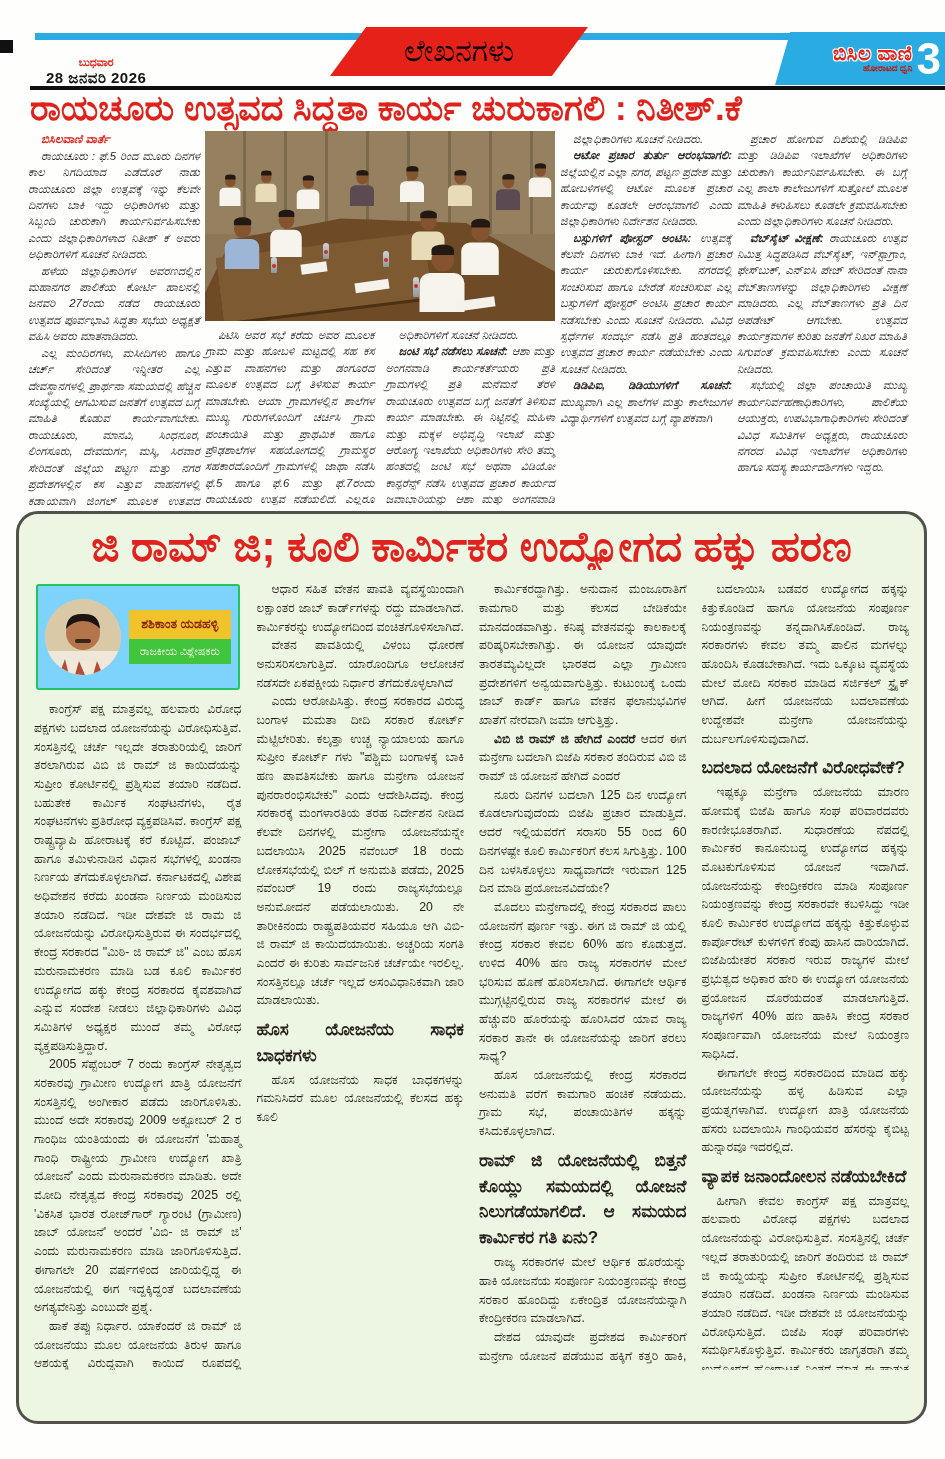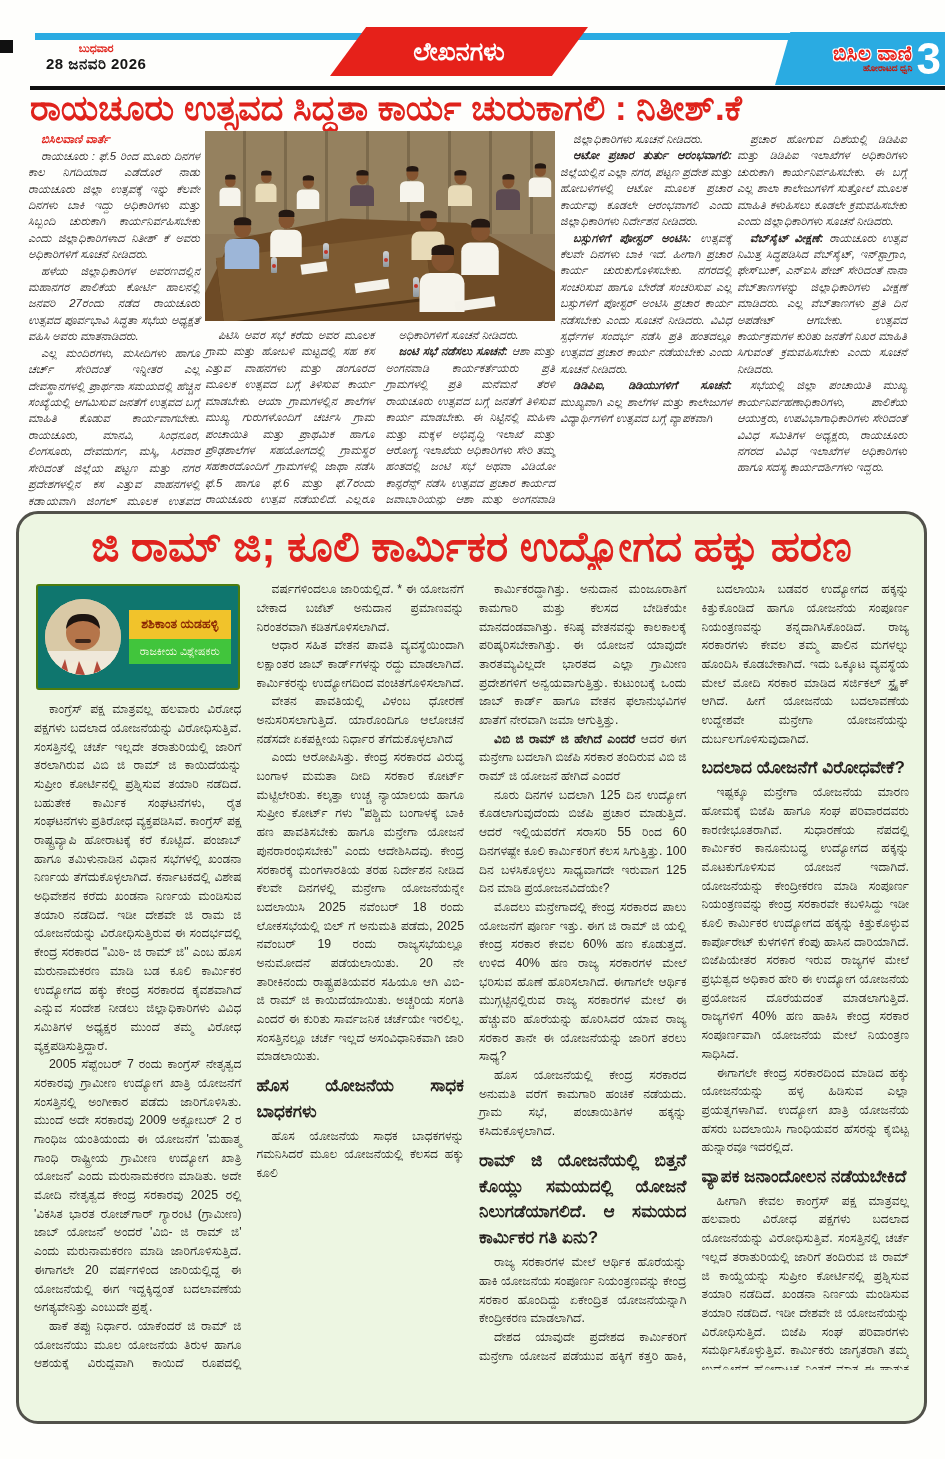--- a/index.html
+++ b/index.html
@@ -5,29 +5,29 @@
   html,body{margin:0;padding:0;}
   body{
     width:945px;height:1459px;position:relative;
     background:#fefefc;
     font-family:"Liberation Sans","DejaVu Sans",sans-serif;
     color:#241f1c;overflow:hidden;
   }
   
   .corner-sq{position:absolute;left:0;top:40px;width:13px;height:13px;background:#111;}
   .cyan-strip{position:absolute;left:35px;right:0;top:33px;height:7px;background:#2aabe2;}
-  .date-block{position:absolute;left:46px;top:42px;text-align:center;line-height:1.15;}
+  .date-block{position:absolute;left:46px;top:56px;text-align:center;line-height:1.15;}
   .date-day{color:#e0241c;font-weight:bold;font-size:11px;}
   .date-date{color:#151515;font-weight:bold;font-size:15px;letter-spacing:.5px;text-align:center;}
   .section-banner{
     position:absolute;left:330px;top:27px;width:258px;height:49px;background:#e6211a;
     clip-path:polygon(14% 0,100% 0,86% 100%,0 100%);
     display:flex;align-items:center;justify-content:center;
   }
-  .section-banner span{color:#ffffff;font-weight:bold;font-size:25px;}
+  .section-banner span{color:#000000;font-weight:normal;font-size:30px;}
   .mast-box{
     position:absolute;left:775px;top:32px;width:170px;height:53px;background:#2aabe2;
     clip-path:polygon(9% 0,100% 0,100% 100%,0 100%);
     display:flex;align-items:center;justify-content:flex-end;padding-right:4px;box-sizing:border-box;
   }
   .mast-name-wrap{text-align:right;margin-right:2px;line-height:1.05;}
   .mast-name{
     color:#e6211a;font-weight:bold;font-size:20px;
     text-shadow:-1px -1px 0 #fff,1px -1px 0 #fff,-1px 1px 0 #fff,1px 1px 0 #fff;
     letter-spacing:.5px;
@@ -91,21 +91,21 @@
     margin:2px 0 10px;white-space:nowrap;overflow:hidden;
   }
   .a2-body{
     display:flex;gap:15px;font-size:12.3px;line-height:1.52;text-align:justify;
     height:790px;overflow:hidden;
   }
   .a2-col{flex:1;min-width:0;}
   .a2-body p{margin:0;text-indent:15px;}
   .subhead{font-weight:bold;font-size:17px;margin:7px 0 2px;text-indent:0 !important;}
   .author-card{
-    border:2px solid #4d7c0f;background:#0f766e;border-radius:3px;height:92px;
+    border:2px solid #22c55e;background:#7dd3fc;border-radius:3px;height:92px;
     display:flex;align-items:center;gap:8px;padding:5px 7px;margin:4px 2px 10px;box-sizing:content-box;
   }
   .avatar{width:76px;height:76px;border-radius:50%;flex:none;overflow:hidden;background:#decfae;}
   .author-bars{flex:1;}
   .bar-name{background:#f1c32b;color:#8a2503;font-weight:bold;font-size:12.5px;text-align:center;padding:5px 2px;}
   .bar-role{background:#41c53c;color:#fdfbe9;font-size:11px;text-align:center;padding:4px 2px;}
 </style>
 </head>
 <body>
 
@@ -262,21 +262,20 @@
         </div>
       </div>
       <div>
           <p>ಕಾಂಗ್ರೆಸ್ ಪಕ್ಷ ಮಾತ್ರವಲ್ಲ ಹಲವಾರು ವಿರೋಧ ಪಕ್ಷಗಳು ಬದಲಾದ ಯೋಜನೆಯನ್ನು ವಿರೋಧಿಸುತ್ತಿವೆ. ಸಂಸತ್ತಿನಲ್ಲಿ ಚರ್ಚೆ ಇಲ್ಲದೇ ತರಾತುರಿಯಲ್ಲಿ ಜಾರಿಗೆ ತರಲಾಗಿರುವ ವಿಬಿ ಜಿ ರಾಮ್ ಜಿ ಕಾಯಿದೆಯನ್ನು ಸುಪ್ರೀಂ ಕೋರ್ಟಿನಲ್ಲಿ ಪ್ರಶ್ನಿಸುವ ತಯಾರಿ ನಡೆದಿದೆ. ಬಹುತೇಕ ಕಾರ್ಮಿಕ ಸಂಘಟನೆಗಳು, ರೈತ ಸಂಘಟನೆಗಳು ಪ್ರತಿರೋಧ ವ್ಯಕ್ತಪಡಿಸಿವೆ. ಕಾಂಗ್ರೆಸ್ ಪಕ್ಷ ರಾಷ್ಟ್ರವ್ಯಾಪಿ ಹೋರಾಟಕ್ಕೆ ಕರೆ ಕೊಟ್ಟಿದೆ. ಪಂಜಾಬ್ ಹಾಗೂ ತಮಿಳುನಾಡಿನ ವಿಧಾನ ಸಭೆಗಳಲ್ಲಿ ಖಂಡನಾ ನಿರ್ಣಯ ತೆಗೆದುಕೊಳ್ಳಲಾಗಿದೆ. ಕರ್ನಾಟಕದಲ್ಲಿ ವಿಶೇಷ ಅಧಿವೇಶನ ಕರೆದು ಖಂಡನಾ ನಿರ್ಣಯ ಮಂಡಿಸುವ ತಯಾರಿ ನಡೆದಿದೆ. ಇಡೀ ದೇಶವೇ ಜಿ ರಾಮ ಜಿ ಯೋಜನೆಯನ್ನು ವಿರೋಧಿಸುತ್ತಿರುವ ಈ ಸಂದರ್ಭದಲ್ಲಿ ಕೇಂದ್ರ ಸರಕಾರದ "ಮಿಠಿ- ಜಿ ರಾಮ್ ಜಿ" ಎಂಬ ಹೊಸ ಮರುನಾಮಕರಣ ಮಾಡಿ ಬಡ ಕೂಲಿ ಕಾರ್ಮಿಕರ ಉದ್ಯೋಗದ ಹಕ್ಕು ಕೇಂದ್ರ ಸರಕಾರದ ಕೈವಶವಾಗಿದೆ ಎನ್ನುವ ಸಂದೇಶ ನೀಡಲು ಜಿಲ್ಲಾಧಿಕಾರಿಗಳು ವಿವಿಧ ಸಮಿತಿಗಳ ಅಧ್ಯಕ್ಷರ ಮುಂದೆ ತಮ್ಮ ವಿರೋಧ ವ್ಯಕ್ತಪಡಿಸುತ್ತಿದ್ದಾರೆ.</p>
           <p>2005 ಸೆಪ್ಟೆಂಬರ್ 7 ರಂದು ಕಾಂಗ್ರೆಸ್ ನೇತೃತ್ವದ ಸರಕಾರವು ಗ್ರಾಮೀಣ ಉದ್ಯೋಗ ಖಾತ್ರಿ ಯೋಜನೆಗೆ ಸಂಸತ್ತಿನಲ್ಲಿ ಅಂಗೀಕಾರ ಪಡೆದು ಜಾರಿಗೊಳಿಸಿತು. ಮುಂದೆ ಅದೇ ಸರಕಾರವು 2009 ಅಕ್ಟೋಬರ್ 2 ರ ಗಾಂಧಿಜ ಯಂತಿಯಂದು ಈ ಯೋಜನೆಗೆ 'ಮಹಾತ್ಮ ಗಾಂಧಿ ರಾಷ್ಟ್ರೀಯ ಗ್ರಾಮೀಣ ಉದ್ಯೋಗ ಖಾತ್ರಿ ಯೋಜನೆ' ಎಂದು ಮರುನಾಮಕರಣ ಮಾಡಿತು. ಅದೇ ಮೋದಿ ನೇತೃತ್ವದ ಕೇಂದ್ರ ಸರಕಾರವು 2025 ರಲ್ಲಿ 'ವಿಕಸಿತ ಭಾರತ ರೋಜ್‌ಗಾರ್ ಗ್ಯಾರಂಟಿ (ಗ್ರಾಮೀಣ) ಜಾಬ್ ಯೋಜನೆ' ಅಂದರೆ 'ವಿಬಿ- ಜಿ ರಾಮ್ ಜಿ' ಎಂದು ಮರುನಾಮಕರಣ ಮಾಡಿ ಜಾರಿಗೊಳಿಸುತ್ತಿದೆ. ಈಗಾಗಲೇ 20 ವರ್ಷಗಳಿಂದ ಜಾರಿಯಲ್ಲಿದ್ದ ಈ ಯೋಜನೆಯಲ್ಲಿ ಈಗ ಇದ್ದಕ್ಕಿದ್ದಂತೆ ಬದಲಾವಣೆಯ ಅಗತ್ಯವೇನಿತ್ತು ಎಂಬುದೇ ಪ್ರಶ್ನೆ.</p>
           <p>ಹಾಕೆ ತಪ್ಪು ನಿರ್ಧಾರ. ಯಾಕೆಂದರೆ ಜಿ ರಾಮ್ ಜಿ ಯೋಜನೆಯು ಮೂಲ ಯೋಜನೆಯ ತಿರುಳ ಹಾಗೂ ಆಶಯಕ್ಕೆ ವಿರುದ್ಧವಾಗಿ ಕಾಯಿದೆ ರೂಪದಲ್ಲಿ ಮರುನಾಮಕರಣಗೊಂಡು ಮಾಡಿರುವ ಬದಲಾವಣೆಯಾಗಿದೆ. ಇದು ಕೇವಲ ಮರುನಾಮಕರಣವಲ್ಲ; ಮೂಲ ಯೋಜನೆಯನ್ನು ವ್ಯವಸ್ಥಿತವಾಗಿ ದುರ್ಬಲಗೊಳಿಸುವ ಪ್ರಯತ್ನ ಕೆಳದ ಹತ್ತು</p>
         </div>
     </div>
 
     <div class="a2-col">
-        <p>ವರ್ಷಗಳಿಂದಲೂ ಜಾರಿಯಲ್ಲಿದೆ. * ಈ ಯೋಜನೆಗೆ ಬೇಕಾದ ಬಜೆಟ್ ಅನುದಾನ ಪ್ರಮಾಣವನ್ನು ನಿರಂತರವಾಗಿ ಕಡಿತಗೊಳಿಸಲಾಗಿದೆ.</p>
         <p>ಆಧಾರ ಸಹಿತ ವೇತನ ಪಾವತಿ ವ್ಯವಸ್ಥೆಯಿಂದಾಗಿ ಲಕ್ಷಾಂತರ ಜಾಬ್ ಕಾರ್ಡ್‌ಗಳನ್ನು ರದ್ದು ಮಾಡಲಾಗಿದೆ. ಕಾರ್ಮಿಕರನ್ನು ಉದ್ಯೋಗದಿಂದ ವಂಚಿತಗೊಳಿಸಲಾಗಿದೆ.</p>
         <p>ವೇತನ ಪಾವತಿಯಲ್ಲಿ ವಿಳಂಬ ಧೋರಣೆ ಅನುಸರಿಸಲಾಗುತ್ತಿದೆ. ಯಾರೊಂದಿಗೂ ಆಲೋಚನೆ ನಡೆಸದೇ ಏಕಪಕ್ಷೀಯ ನಿರ್ಧಾರ ತೆಗೆದುಕೊಳ್ಳಲಾಗಿದೆ</p>
         <p>ಎಂದು ಆರೋಪಿಸಿತ್ತು. ಕೇಂದ್ರ ಸರಕಾರದ ವಿರುದ್ಧ ಬಂಗಾಳ ಮಮತಾ ದೀದಿ ಸರಕಾರ ಕೋರ್ಟ್ ಮೆಟ್ಟಿಲೇರಿತು. ಕಲ್ಕತ್ತಾ ಉಚ್ಚ ನ್ಯಾಯಾಲಯ ಹಾಗೂ ಸುಪ್ರೀಂ ಕೋರ್ಟ್ ಗಳು "ಪಶ್ಚಿಮ ಬಂಗಾಳಕ್ಕೆ ಬಾಕಿ ಹಣ ಪಾವತಿಸಬೇಕು ಹಾಗೂ ಮನ್ರೇಗಾ ಯೋಜನೆ ಪುನರಾರಂಭಿಸಬೇಕು" ಎಂದು ಆದೇಶಿಸಿದವು. ಕೇಂದ್ರ ಸರಕಾರಕ್ಕೆ ಮಂಗಳಾರತಿಯ ತರಹ ನಿರ್ದೇಶನ ನೀಡಿದ ಕೆಲವೇ ದಿನಗಳಲ್ಲಿ ಮನ್ರೇಗಾ ಯೋಜನೆಯನ್ನೇ ಬದಲಾಯಿಸಿ 2025 ನವೆಂಬರ್ 18 ರಂದು ಲೋಕಸಭೆಯಲ್ಲಿ ಬಿಲ್ ಗೆ ಅನುಮತಿ ಪಡೆದು, 2025 ನವೆಂಬರ್ 19 ರಂದು ರಾಜ್ಯಸಭೆಯಲ್ಲೂ ಅನುಮೋದನೆ ಪಡೆಯಲಾಯಿತು. 20 ನೇ ತಾರೀಕಿನಂದು ರಾಷ್ಟ್ರಪತಿಯವರ ಸಹಿಯೂ ಆಗಿ ವಿಬಿ- ಜಿ ರಾಮ್ ಜಿ ಕಾಯಿದೆಯಾಯಿತು. ಅಚ್ಚರಿಯ ಸಂಗತಿ ಎಂದರೆ ಈ ಕುರಿತು ಸಾರ್ವಜನಿಕ ಚರ್ಚೆಯೇ ಇರಲಿಲ್ಲ. ಸಂಸತ್ತಿನಲ್ಲೂ ಚರ್ಚೆ ಇಲ್ಲದೆ ಅಸಂವಿಧಾನಿಕವಾಗಿ ಜಾರಿ ಮಾಡಲಾಯಿತು.</p>
         <div class="subhead">ಹೊಸ ಯೋಜನೆಯ ಸಾಧಕ ಬಾಧಕಗಳು</div>
         <p>ಹೊಸ ಯೋಜನೆಯ ಸಾಧಕ ಬಾಧಕಗಳನ್ನು ಗಮನಿಸಿದರೆ ಮೂಲ ಯೋಜನೆಯಲ್ಲಿ ಕೆಲಸದ ಹಕ್ಕು ಕೂಲಿ</p>
       </div>
     <div class="a2-col">
         <p>ಕಾರ್ಮಿಕರದ್ದಾಗಿತ್ತು. ಅನುದಾನ ಮಂಜೂರಾತಿಗೆ ಕಾಮಗಾರಿ ಮತ್ತು ಕೆಲಸದ ಬೇಡಿಕೆಯೇ ಮಾನದಂಡವಾಗಿತ್ತು. ಕನಿಷ್ಠ ವೇತನವನ್ನು ಕಾಲಕಾಲಕ್ಕೆ ಪರಿಷ್ಕರಿಸಬೇಕಾಗಿತ್ತು. ಈ ಯೋಜನೆ ಯಾವುದೇ ತಾರತಮ್ಯವಿಲ್ಲದೇ ಭಾರತದ ಎಲ್ಲಾ ಗ್ರಾಮೀಣ ಪ್ರದೇಶಗಳಿಗೆ ಅನ್ವಯವಾಗುತ್ತಿತ್ತು. ಕುಟುಂಬಕ್ಕೆ ಒಂದು ಜಾಬ್ ಕಾರ್ಡ್ ಹಾಗೂ ವೇತನ ಫಲಾನುಭವಿಗಳ ಖಾತೆಗೆ ನೇರವಾಗಿ ಜಮಾ ಆಗುತ್ತಿತ್ತು.</p>
         <p><b>ವಿಬಿ ಜಿ ರಾಮ್ ಜಿ ಹೇಗಿದೆ ಎಂದರೆ </b>ಆದರೆ ಈಗ ಮನ್ರೇಗಾ ಬದಲಾಗಿ ಬಿಜೆಪಿ ಸರಕಾರ ತಂದಿರುವ ವಿಬಿ ಜಿ ರಾಮ್ ಜಿ ಯೋಜನೆ ಹೇಗಿದೆ ಎಂದರೆ</p>
         <p>ನೂರು ದಿನಗಳ ಬದಲಾಗಿ 125 ದಿನ ಉದ್ಯೋಗ ಕೊಡಲಾಗುವುದೆಂದು ಬಿಜೆಪಿ ಪ್ರಚಾರ ಮಾಡುತ್ತಿದೆ. ಆದರೆ ಇಲ್ಲಿಯವರೆಗೆ ಸರಾಸರಿ 55 ರಿಂದ 60 ದಿನಗಳಷ್ಟೇ ಕೂಲಿ ಕಾರ್ಮಿಕರಿಗೆ ಕೆಲಸ ಸಿಗುತ್ತಿತ್ತು. 100 ದಿನ ಬಳಸಿಕೊಳ್ಳಲು ಸಾಧ್ಯವಾಗದೇ ಇರುವಾಗ 125 ದಿನ ಮಾಡಿ ಪ್ರಯೋಜನವಿದೆಯೇ?</p>

